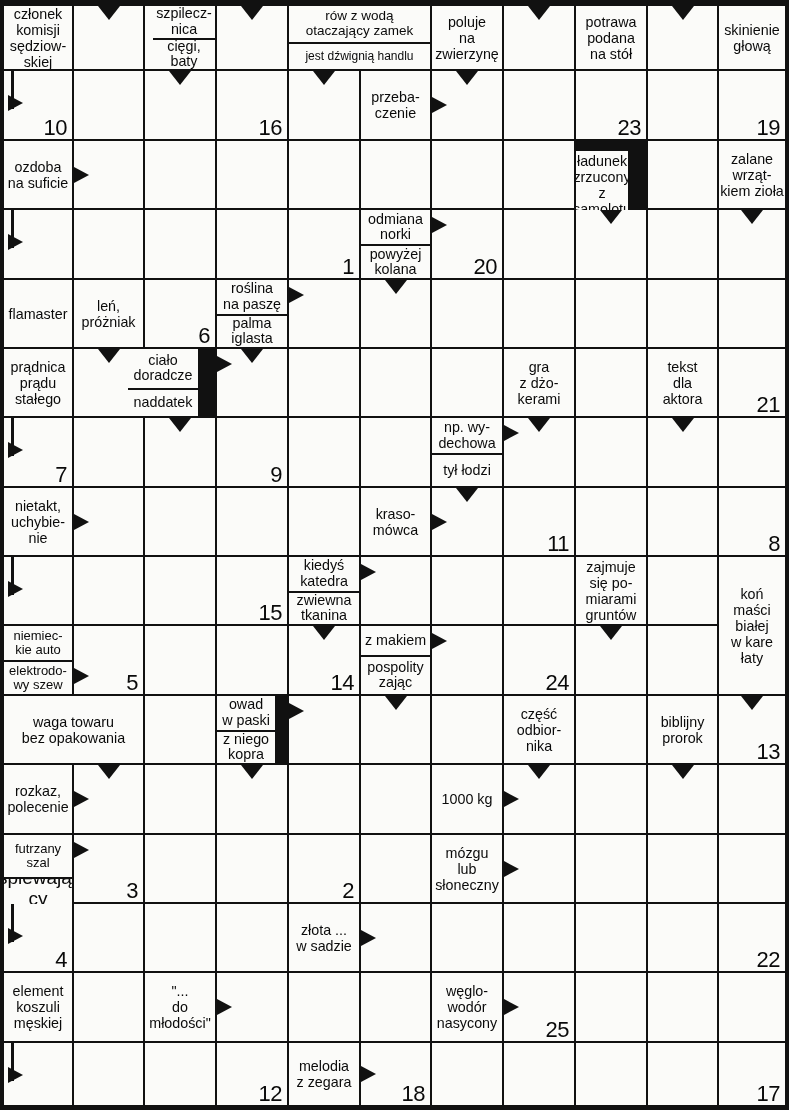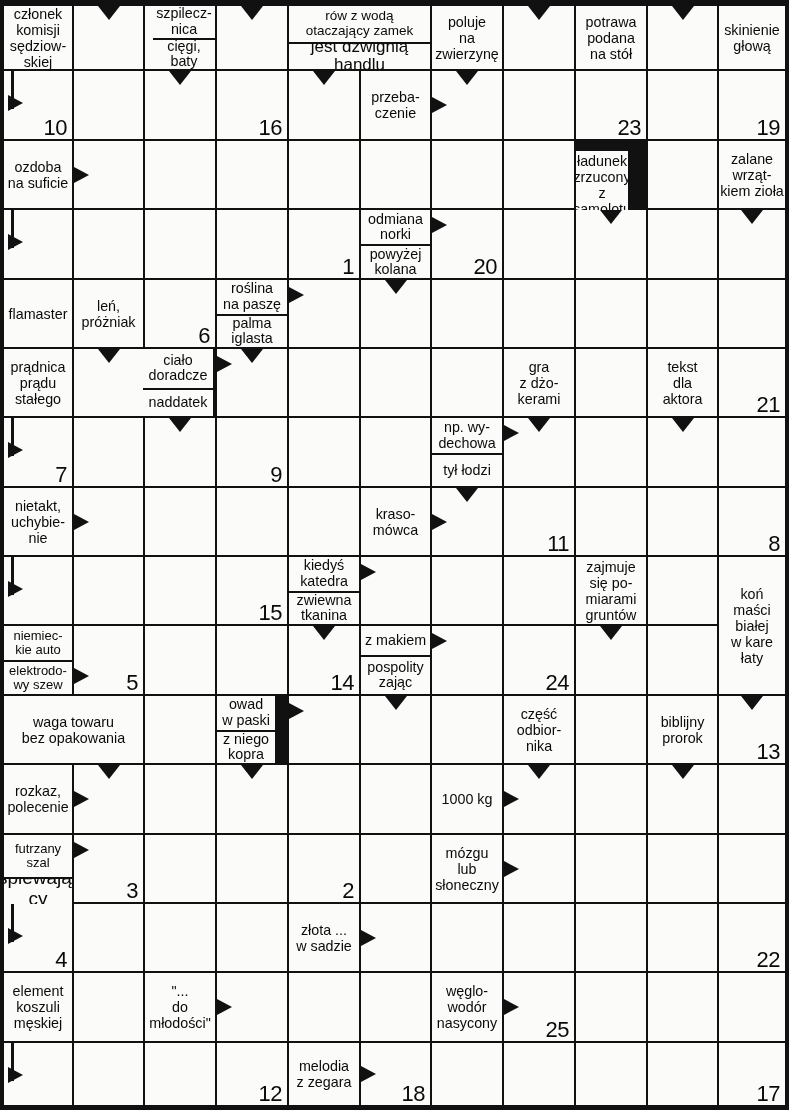--- a/index.html
+++ b/index.html
@@ -76,21 +76,21 @@
 nica</div>
       <div class="sub bot">cięgi,
 baty</div>
     </div>
     <div class="cell" style="left: 217px; top: 6px; width: 70px; height: 63px;">
       <div class="arr-down"></div>
     </div>
     <div class="cell stacked" style="left: 289px; top: 6px; width: 141px; height: 63px; font-size: 13.5px;">
       <div class="sub top" style="height: 57%; font-size: 13.5px;">rów z wodą
 otaczający zamek</div>
-      <div class="sub bot" style="font-size: 17px;">jest dźwignią handlu</div>
+      <div class="sub bot" style="font-size: 12px;">jest dźwignią handlu</div>
     </div>
     <div class="cell" style="left: 432px; top: 6px; width: 70px; height: 63px;">
       <div class="ctext">poluje
 na
 zwierzynę</div>
     </div>
     <div class="cell" style="left: 504px; top: 6px; width: 70px; height: 63px;">
       <div class="arr-down"></div>
     </div>
     <div class="cell" style="left: 576px; top: 6px; width: 70px; height: 63px;">
@@ -201,21 +201,21 @@
       <div class="arr-down"></div>
     </div>
     <div class="cell" style="left: 4px; top: 349px; width: 68px; height: 67px;">
       <div class="ctext">prądnica
 prądu
 stałego</div>
     </div>
     <div class="cell" style="left: 74px; top: 349px; width: 69px; height: 67px;">
       <div class="arr-down"></div>
     </div>
-    <div class="cell stacked" style="left: 143px; top: 349px; width: 70px; height: 67px;">
+    <div class="cell stacked" style="left: 128px; top: 349px; width: 70px; height: 67px;">
       <div class="sub top" style="height: 58%;">ciało
 doradcze</div>
       <div class="sub bot">naddatek</div>
     </div>
     <div class="cell" style="left: 217px; top: 349px; width: 70px; height: 67px;">
       <div class="arr-down"></div>
       <div class="arr-right rp-top"></div>
     </div>
     <div class="cell" style="left: 504px; top: 349px; width: 70px; height: 67px;">
       <div class="ctext">gra

